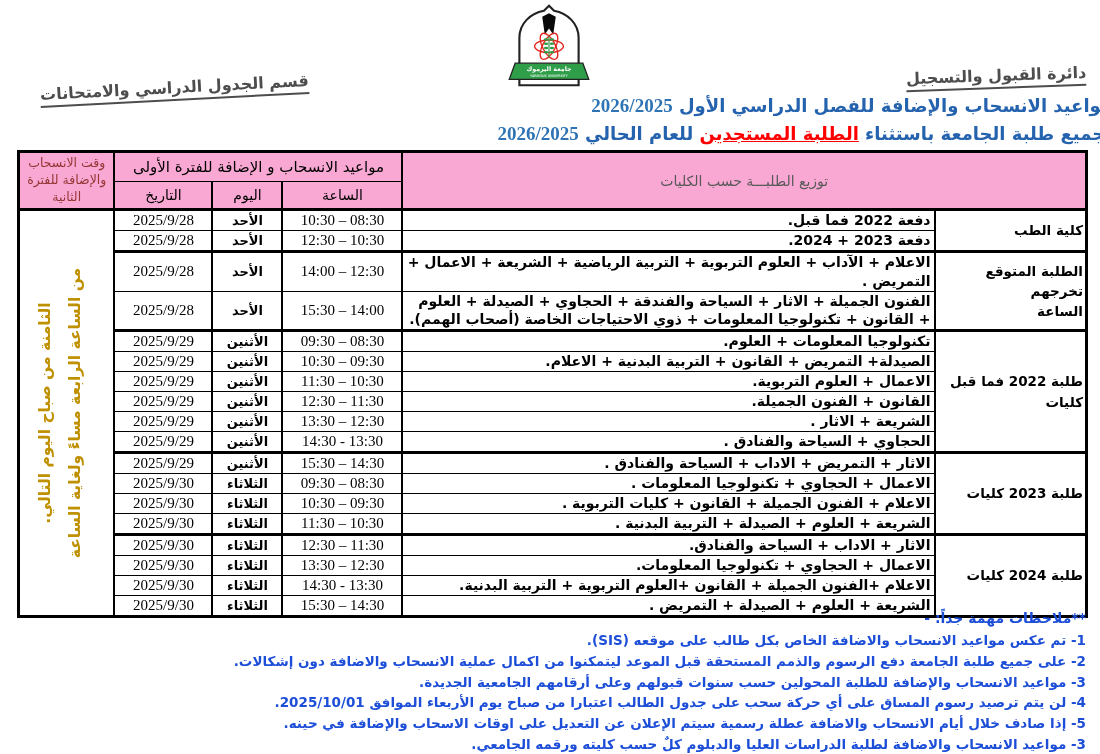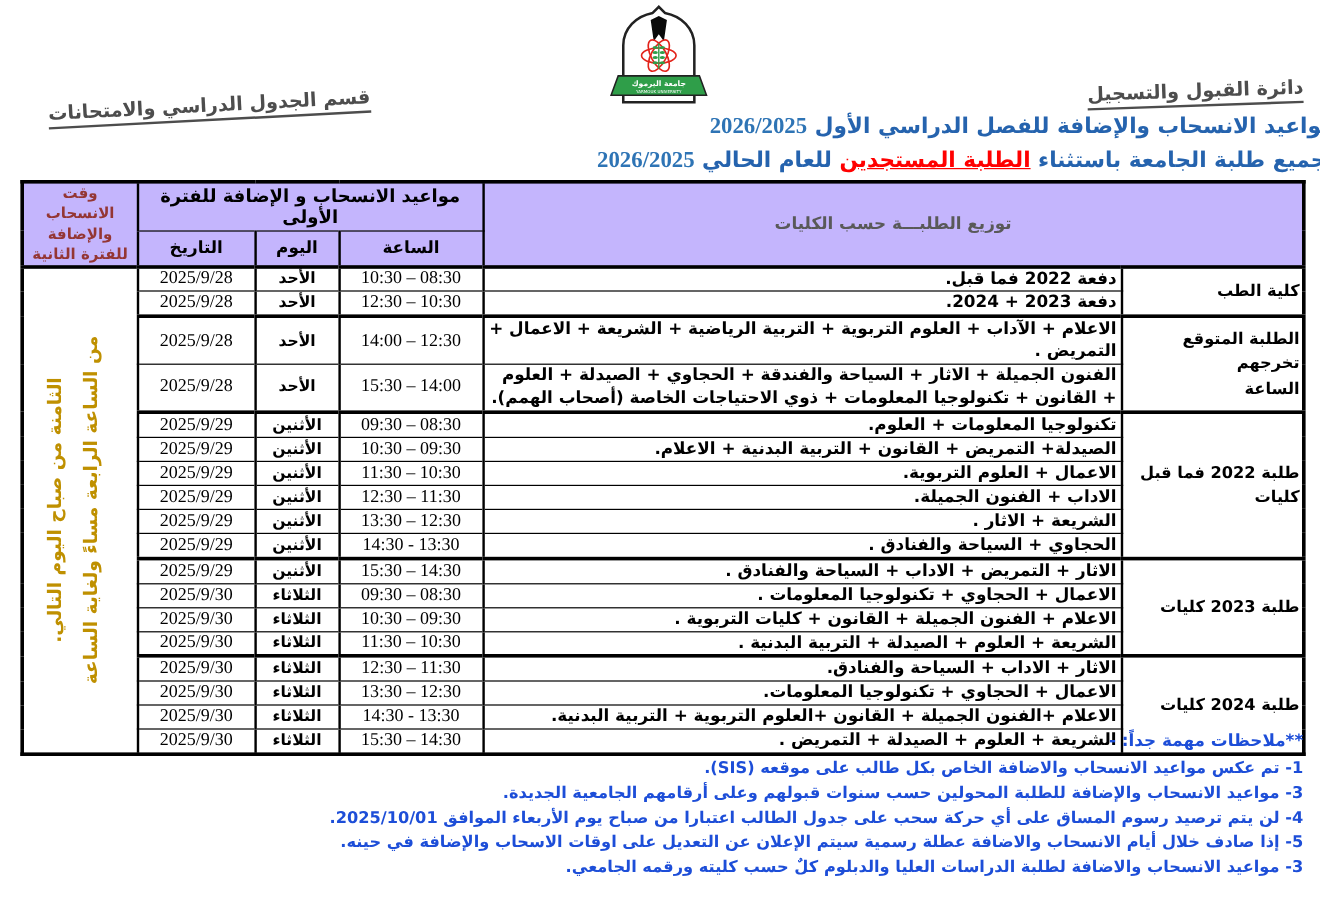--- a/index.html
+++ b/index.html
@@ -19,21 +19,21 @@
   .titles{position:absolute;top:92px;left:0;width:100%;text-align:right;margin-left:12px;}
   .title-line{font-size:18px;font-weight:bold;color:#2563AE;line-height:1.45;}
   .title-line .year{color:#2E74B5;font-family:"Liberation Serif","DejaVu Sans",serif;font-size:19px;}
   .hl{color:#FF0000;text-decoration:underline;}
 
   
   table.sched{position:absolute;top:150px;right:12px;width:1068px;
               border-collapse:collapse;table-layout:fixed;border:3px solid #000;}
   .sched th,.sched td{border:1px solid #000;border-left:2.5px solid #000;border-right:2.5px solid #000;
               padding:0 2px;vertical-align:middle;}
-  .sched thead th{background:#c4b5fd;font-weight:bold;}
+  .sched thead th{background:#f9a8d4;font-weight:normal;}
   .sched tr.grp td{border-top:3px solid #000;}
   .h-dist{font-size:14px;color:#595959;}
   .h-p1{font-size:15px;color:#000;height:28px;}
   .h-sub{font-size:14px;color:#000;height:26px;}
   .h-p2{font-size:12.5px;color:#943634;line-height:1.35;}
   .sched tbody tr{height:20px;}
   td.dist{text-align:right;font-weight:bold;font-size:14px;line-height:1.35;padding:0 3px;}
   td.college{text-align:right;font-weight:bold;font-size:13.5px;white-space:pre-line;line-height:1.5;}
   td.time,td.date{text-align:center;font-weight:normal;font-size:15px;
                   font-family:"Liberation Serif","DejaVu Sans",serif;}
@@ -165,21 +165,21 @@
           <td class="day">الأثنين</td>
           <td class="date" dir="ltr">2025/9/29</td>
         </tr>
         <tr>
           <td class="dist">الاعمال + العلوم التربوية.</td>
           <td class="time" dir="ltr">11:30 – 10:30</td>
           <td class="day">الأثنين</td>
           <td class="date" dir="ltr">2025/9/29</td>
         </tr>
         <tr>
-          <td class="dist">الاداب + الفنون الجميلة.</td>
+          <td class="dist">القانون + الفنون الجميلة.</td>
           <td class="time" dir="ltr">12:30 – 11:30</td>
           <td class="day">الأثنين</td>
           <td class="date" dir="ltr">2025/9/29</td>
         </tr>
         <tr>
           <td class="dist">الشريعة + الاثار .</td>
           <td class="time" dir="ltr">13:30 – 12:30</td>
           <td class="day">الأثنين</td>
           <td class="date" dir="ltr">2025/9/29</td>
         </tr>
@@ -238,19 +238,20 @@
           <td class="time" dir="ltr">15:30 – 14:30</td>
           <td class="day">الثلاثاء</td>
           <td class="date" dir="ltr">2025/9/30</td>
         </tr>
       </tbody>
   </table>
 
   <div class="notes">
     <div class="ntitle">**ملاحظات مهمة جداً: -</div>
     <div>1- تم عكس مواعيد الانسحاب والاضافة الخاص بكل طالب على موقعه (SIS).</div>
+    <div>2- على جميع طلبة الجامعة دفع الرسوم والذمم المستحقة قبل الموعد ليتمكنوا من اكمال عملية الانسحاب والاضافة دون إشكالات.</div>
     <div>3- مواعيد الانسحاب والإضافة للطلبة المحولين حسب سنوات قبولهم وعلى أرقامهم الجامعية الجديدة.</div>
     <div>4- لن يتم ترصيد رسوم المساق على أي حركة سحب على جدول الطالب اعتبارا من صباح يوم الأربعاء الموافق 2025/10/01.</div>
     <div>5- إذا صادف خلال أيام الانسحاب والاضافة عطلة رسمية سيتم الإعلان عن التعديل على اوقات الاسحاب والإضافة في حينه.</div>
     <div>3- مواعيد الانسحاب والاضافة لطلبة الدراسات العليا والدبلوم كلٌ حسب كليته ورقمه الجامعي.</div>
   </div>
 
 </div>
 
 </body></html>

